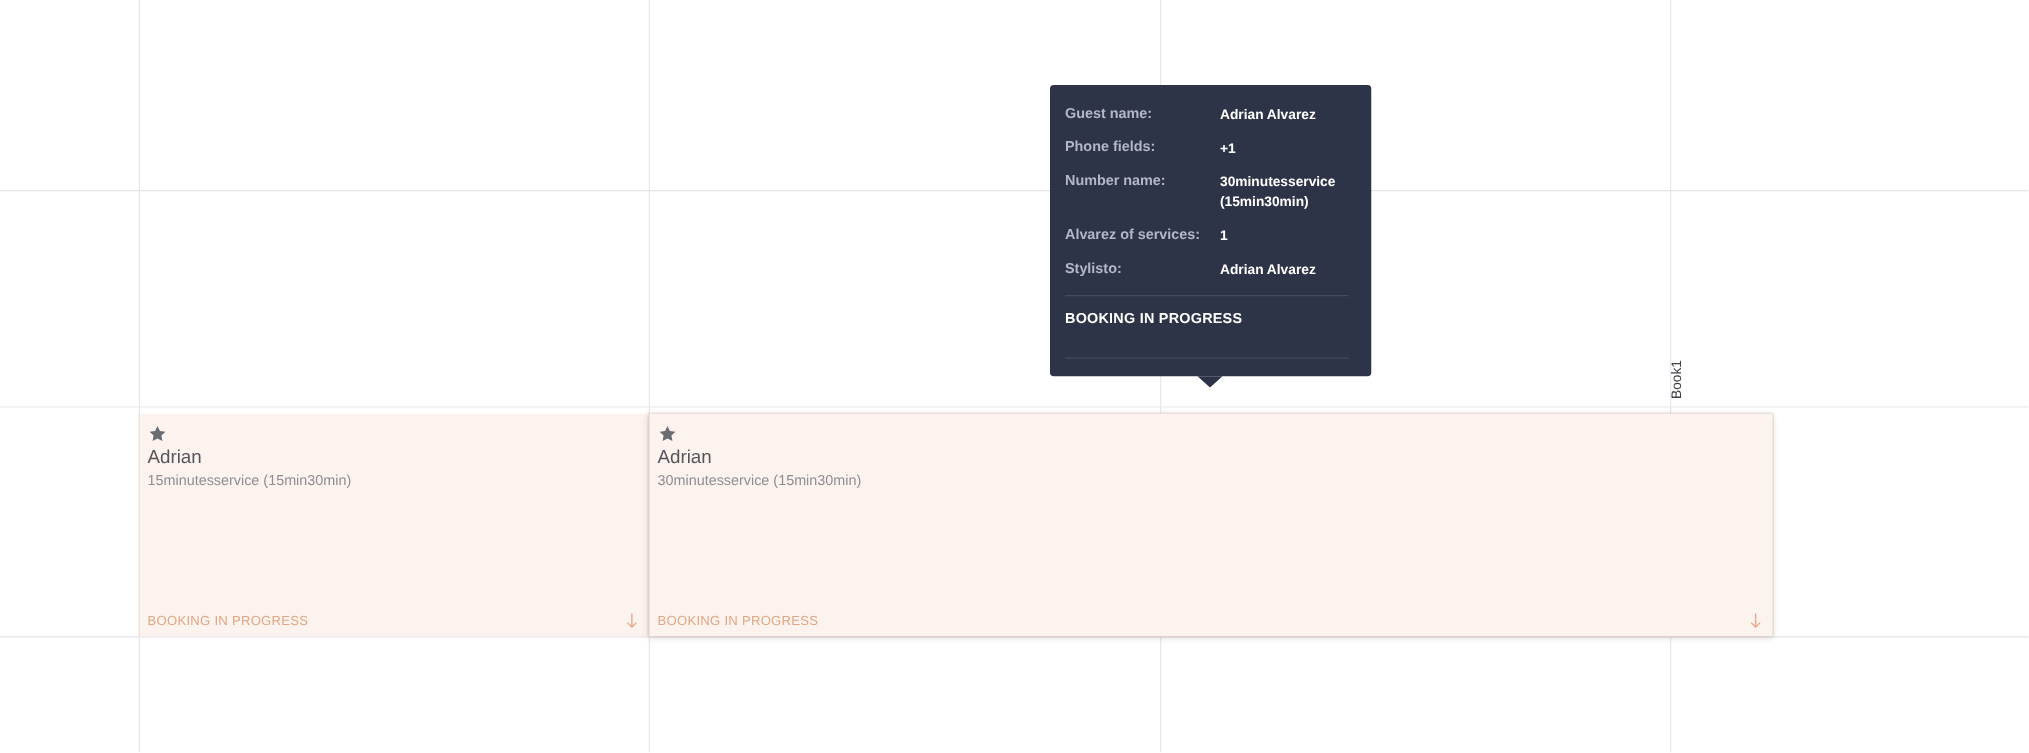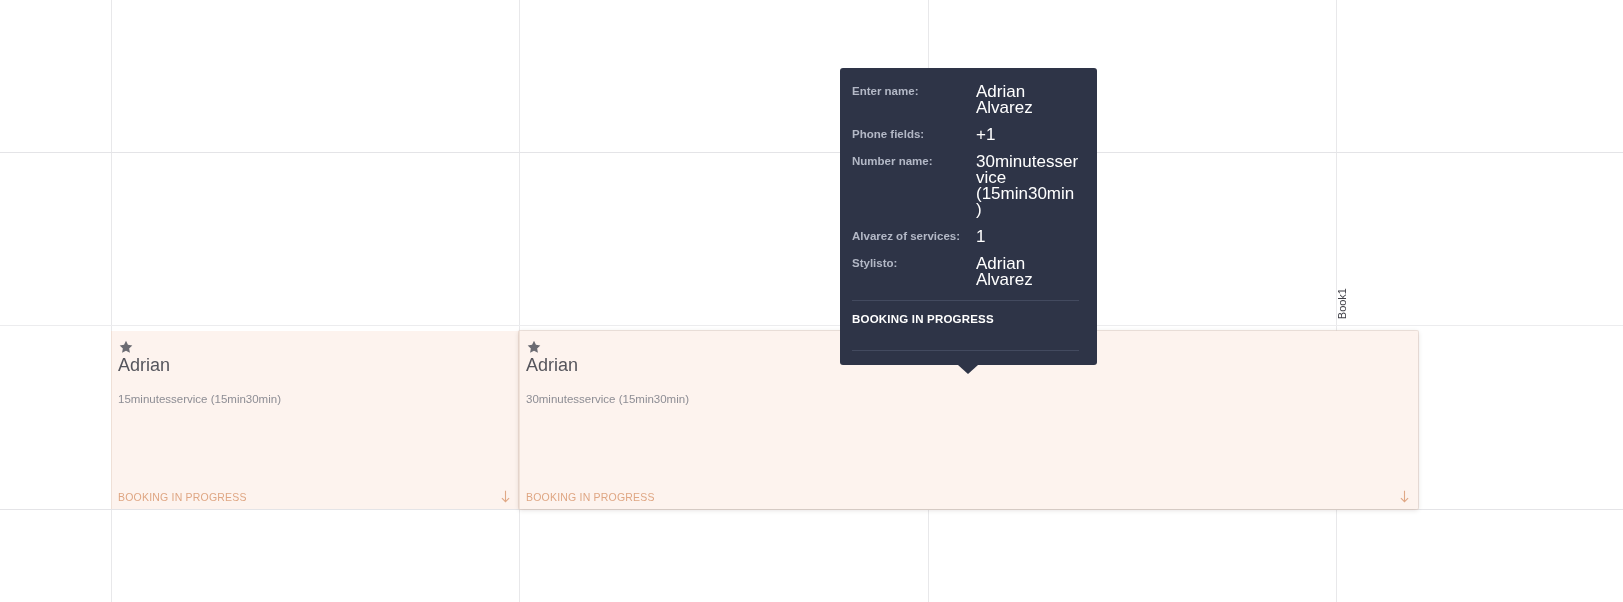--- a/index.html
+++ b/index.html
@@ -72,31 +72,31 @@
   }
   .star-icon {
     display: block;
     width: 16px;
     height: 16px;
     color: #6b6b72;
     margin-bottom: 2px;
   }
   .star-icon svg { display: block; }
   .appt-guest {
-    font-size: 18px;
+    font-size: 15px;
     color: #55555c;
     line-height: 17px;
     margin-top: 1px;
     white-space: nowrap;
   }
   .appt-service {
     font-size: 11.5px;
     color: #8d8d94;
     line-height: 15px;
-    margin-top: 18px;
+    margin-top: 4px;
     white-space: nowrap;
   }
   .appt-footer {
     position: absolute;
     left: 6px;
     right: 8px;
     bottom: 6px;
     display: flex;
     align-items: center;
     justify-content: space-between;
@@ -144,22 +144,22 @@
   .tt-key {
     width: 124px;
     flex: none;
     color: #b3b8c6;
     font-size: 11.5px;
     font-weight: bold;
     line-height: 15px;
   }
   .tt-val {
     color: #ffffff;
-    font-size: 17px;
-    font-weight: normal;
+    font-size: 11px;
+    font-weight: bold;
     line-height: 16px;
     word-break: break-word;
   }
   .tt-divider {
     height: 1px;
     background: #434a5f;
     margin: 12px 0 0 0;
   }
   .tt-status {
     font-size: 11.5px;
@@ -231,21 +231,21 @@
         <svg width="11" height="13" viewBox="0 0 11 13" fill="none" stroke="currentColor" stroke-width="1.1" aria-hidden="true">
           <path d="M5.5 0.8 V11.4 M1.9 8.1 L5.5 11.7 L9.1 8.1"></path>
         </svg>
       </span>
     </div>
   </div>
 
   <div class="tooltip" style="left:840px; top:68px; width:257px;">
 
     <div class="tt-row">
-      <div class="tt-key">Enter name:</div>
+      <div class="tt-key">Guest name:</div>
       <div class="tt-val">Adrian Alvarez</div>
     </div>
 
     <div class="tt-row">
       <div class="tt-key">Phone fields:</div>
       <div class="tt-val">+1</div>
     </div>
 
     <div class="tt-row">
       <div class="tt-key">Number name:</div>

